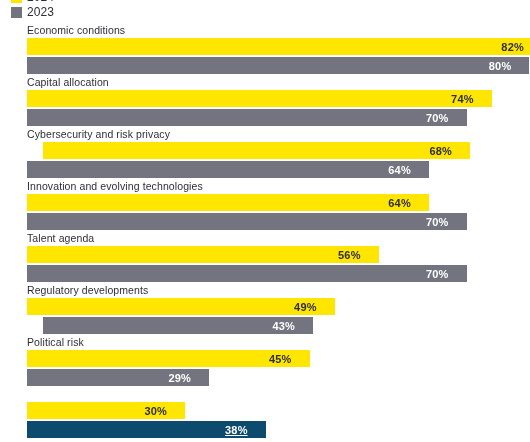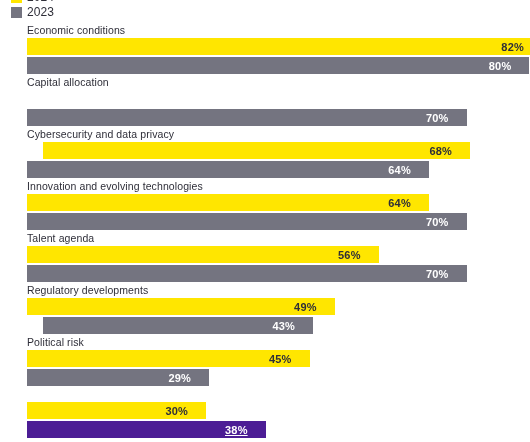--- a/index.html
+++ b/index.html
@@ -121,28 +121,33 @@
           </div>
         </div>
         <div class="bar-row secondary" style="width: 502.4px;">
           <div class="bar gray" style="width: 100%; background: rgb(116, 116, 128);">
             <span>80%</span>
           </div>
         </div>
       </div>
       <div class="group">
         <div class="group-label">Capital allocation</div>
+        <div class="bar-row primary" style="width: 464.72px;">
+          <div class="bar yellow" style="width: 100%; background: rgb(255, 230, 0);">
+            <span>74%</span>
+          </div>
+        </div>
         <div class="bar-row secondary" style="width: 439.6px;">
           <div class="bar gray" style="width: 100%; background: rgb(116, 116, 128);">
             <span>70%</span>
           </div>
         </div>
       </div>
       <div class="group">
-        <div class="group-label">Cybersecurity and data privacy</div>
+        <div class="group-label">Cybersecurity and risk privacy</div>
         <div class="bar-row primary" style="width: 427.04px; margin-left: 16px;">
           <div class="bar yellow" style="width: 100%; background: rgb(255, 230, 0);">
             <span>68%</span>
           </div>
         </div>
         <div class="bar-row secondary" style="width: 401.92px;">
           <div class="bar gray" style="width: 100%; background: rgb(116, 116, 128);">
             <span>64%</span>
           </div>
         </div>
@@ -193,26 +198,26 @@
             <span>45%</span>
           </div>
         </div>
         <div class="bar-row secondary" style="width: 182.12px;">
           <div class="bar gray" style="width: 100%; background: rgb(116, 116, 128);">
             <span>29%</span>
           </div>
         </div>
       </div>
       <div class="group">
-        <div class="bar-row primary" style="width: 179px;">
+        <div class="bar-row primary" style="width: 158px;">
           <div class="bar yellow" style="width: 100%; background: rgb(255, 230, 0);">
             <span>30%</span>
           </div>
         </div>
         <div class="bar-row secondary" style="width: 238.64px;">
-          <div class="bar gray" style="width: 100%; background: #4c1d95; text-decoration: underline;">
+          <div class="bar gray" style="width: 100%; background: #0c4a6e; text-decoration: underline;">
             <span>38%</span>
           </div>
         </div>
       </div>
     </div>
 
 </div>
 
 </body></html>

